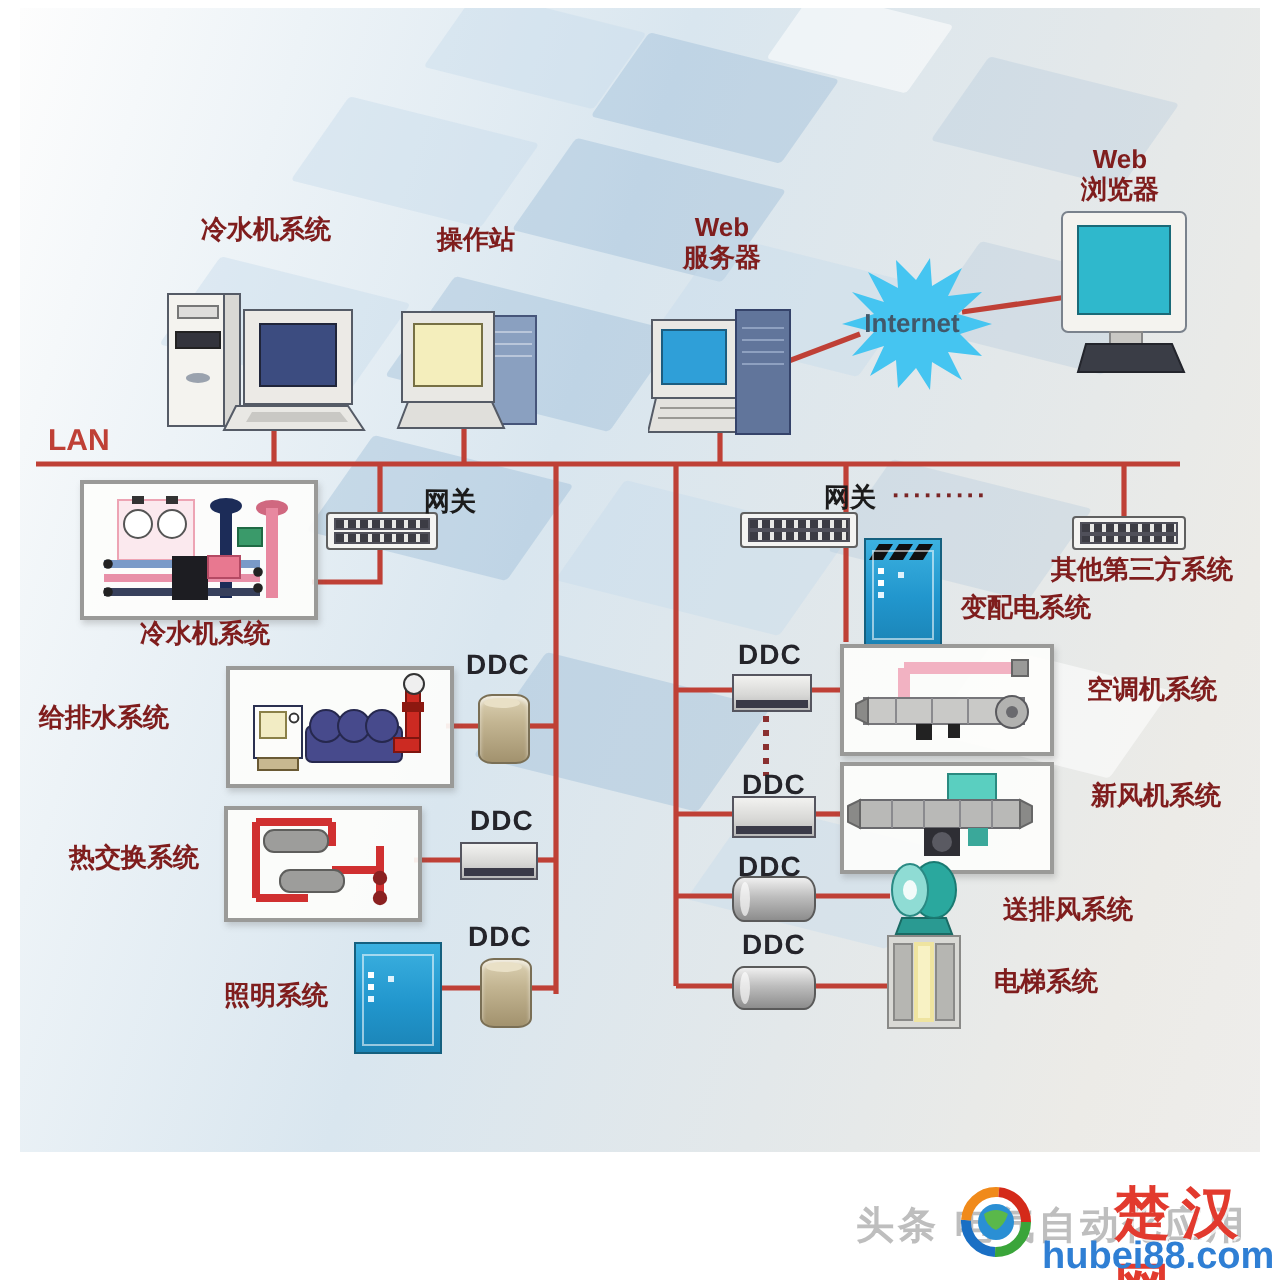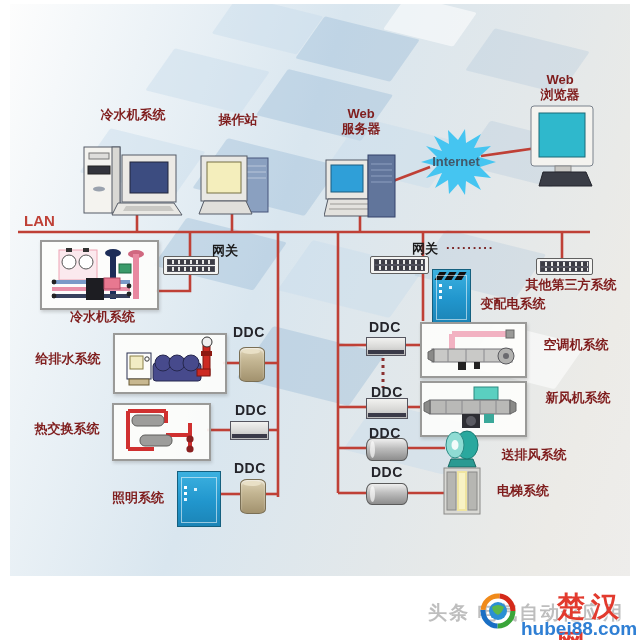--- a/index.html
+++ b/index.html
@@ -222,21 +222,21 @@
   <line x1="10" y1="54" x2="88" y2="54" stroke="#37405c" stroke-width="4"></line>
   <rect x="44" y="36" width="18" height="22" fill="#1d1d22"></rect>
   <rect x="62" y="36" width="16" height="11" fill="#e87890" stroke="#b44a64"></rect>
   <circle cx="12" cy="40" r="2.4" fill="#222"></circle>
     <circle cx="12" cy="54" r="2.4" fill="#222"></circle>
   <circle cx="87" cy="44" r="2.4" fill="#222"></circle>
     <circle cx="87" cy="52" r="2.4" fill="#222"></circle>
 </svg>
 <div class="lbl" style="left:55px;top:309px;width:95px;"><span>冷水机系统</span></div>
 
-<div class="lbl" style="left:22px;top:351px;width:92px;text-align:center;"><span>给排水系统</span></div>
+<div class="lbl" style="left:6px;top:351px;width:92px;text-align:center;"><span>给排水系统</span></div>
 <div class="sysbox" style="left:113px;top:333px;width:110px;height:57px;"></div>
 <svg class="dev" style="left:115px;top:335px;" width="106" height="53">
   <rect x="12" y="18" width="24" height="26" fill="#fcfcfa" stroke="#2a3050"></rect>
   <rect x="15" y="21" width="13" height="13" fill="#f2ecc4" stroke="#8a8048"></rect>
   <circle cx="32" cy="24" r="2.2" fill="#fff" stroke="#333"></circle>
   <rect x="14" y="44" width="20" height="6" fill="#c8b890" stroke="#6a5a34"></rect>
   <rect x="38" y="28" width="48" height="18" rx="3" fill="#474a8c" stroke="#26284e"></rect>
   <circle cx="48" cy="28" r="8" fill="#474a8c" stroke="#26284e"></circle>
   <circle cx="62" cy="28" r="8" fill="#474a8c" stroke="#26284e"></circle>
   <circle cx="76" cy="28" r="8" fill="#474a8c" stroke="#26284e"></circle>

